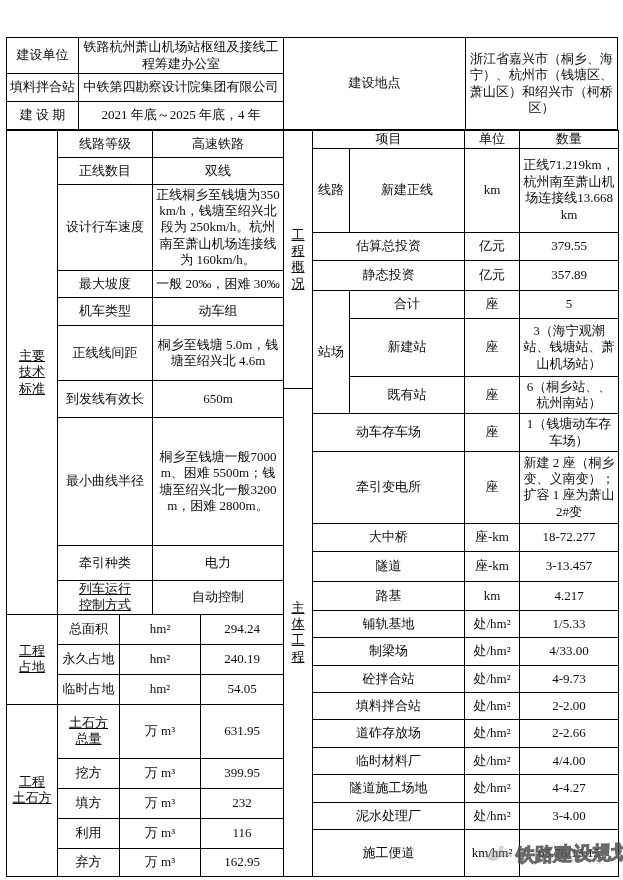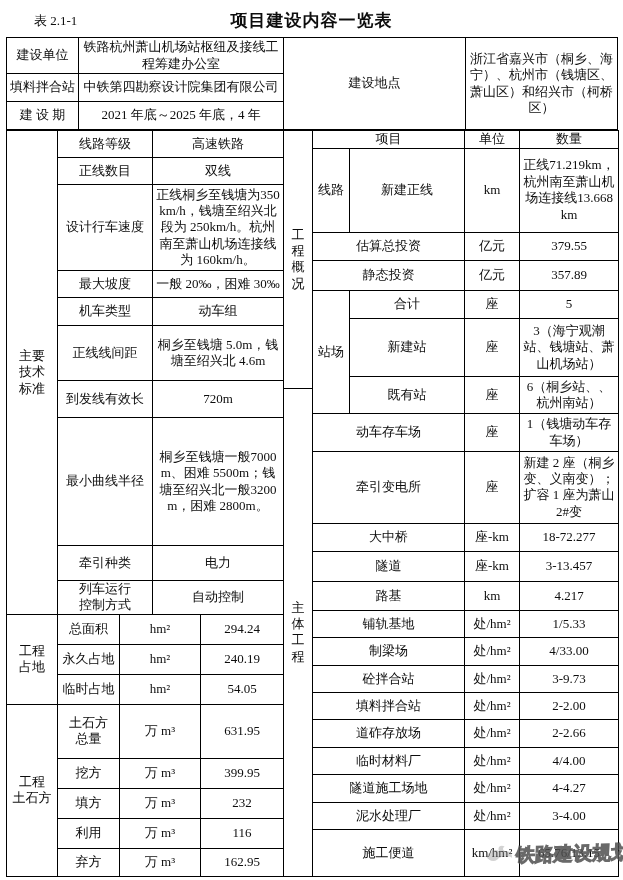--- a/index.html
+++ b/index.html
@@ -9,42 +9,38 @@
   }
   .caption{position:absolute;top:7px;left:0;width:623px;height:26px;}
   .caption .num{position:absolute;left:34px;top:5px;font-size:13px;}
   .caption .ttl{display:block;text-align:center;font-size:17px;font-weight:bold;letter-spacing:1px;padding-top:2px;}
   .tables{position:absolute;left:6px;top:37px;width:611px;}
   table{border-collapse:collapse;table-layout:fixed;}
   td{
     border:1.5px solid #000;text-align:center;vertical-align:middle;
     font-size:13px;line-height:1.26;padding:0 2px;overflow:hidden;word-break:break-all;
   }
-  .pre{white-space:pre-line;}
+  .pre{white-space:pre-line;text-decoration:underline;}
   .mainbody{display:flex;align-items:stretch;}
   .mid td{border-left:none;border-right:none;}
   .wm{
     position:absolute;left:484px;top:838px;width:138px;height:32px;
     display:flex;align-items:center;gap:2px;pointer-events:none;opacity:0.85;
   }
   .wm-text{
     font-size:19px;font-weight:bold;white-space:nowrap;
     color:rgba(85,85,85,0.30);-webkit-text-stroke:1px #4f4f4f;
     transform:skewX(-5deg) rotate(-1.5deg);letter-spacing:0px;
   }
 </style>
 </head>
 <body>
 
 <div class="page">
 
-  <div class="caption">
-    <span class="num">表 2.1-1</span>
-    <span class="ttl">项目建设内容一览表</span>
-  </div>
 
   <div class="tables">
 
     <table style="width:611px">
       <colgroup>
           <col style="width:72px">
           <col style="width:205px">
           <col style="width:182px">
           <col style="width:152px">
         </colgroup>
@@ -99,21 +95,21 @@
         <tr style="height:28px">
           <td colspan="2">机车类型</td>
           <td colspan="2">动车组</td>
         </tr>
         <tr style="height:55px">
           <td colspan="2">正线线间距</td>
           <td colspan="2">桐乡至钱塘 5.0m，钱塘至绍兴北 4.6m</td>
         </tr>
         <tr style="height:37px">
           <td colspan="2">到发线有效长</td>
-          <td colspan="2">720m</td>
+          <td colspan="2">650m</td>
         </tr>
         <tr style="height:128px">
           <td colspan="2">最小曲线半径</td>
           <td colspan="2">桐乡至钱塘一般7000m、困难 5500m；钱塘至绍兴北一般3200m，困难 2800m。</td>
         </tr>
         <tr style="height:35px">
           <td colspan="2">牵引种类</td>
           <td colspan="2">电力</td>
         </tr>
         <tr style="height:33px">
@@ -261,21 +257,21 @@
           <td>1/5.33</td>
         </tr>
         <tr style="height:27px">
           <td colspan="2">制梁场</td>
           <td>处/hm²</td>
           <td>4/33.00</td>
         </tr>
         <tr style="height:27px">
           <td colspan="2">砼拌合站</td>
           <td>处/hm²</td>
-          <td>3-9.73</td>
+          <td>4-9.73</td>
         </tr>
         <tr style="height:27px">
           <td colspan="2">填料拌合站</td>
           <td>处/hm²</td>
           <td>2-2.00</td>
         </tr>
         <tr style="height:27px">
           <td colspan="2">道砟存放场</td>
           <td>处/hm²</td>
           <td>2-2.66</td>

